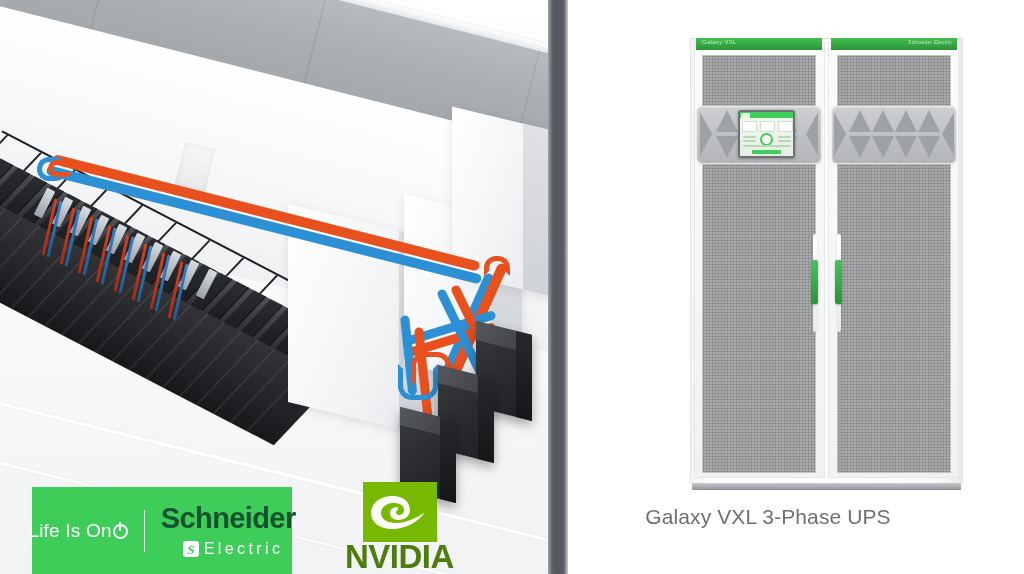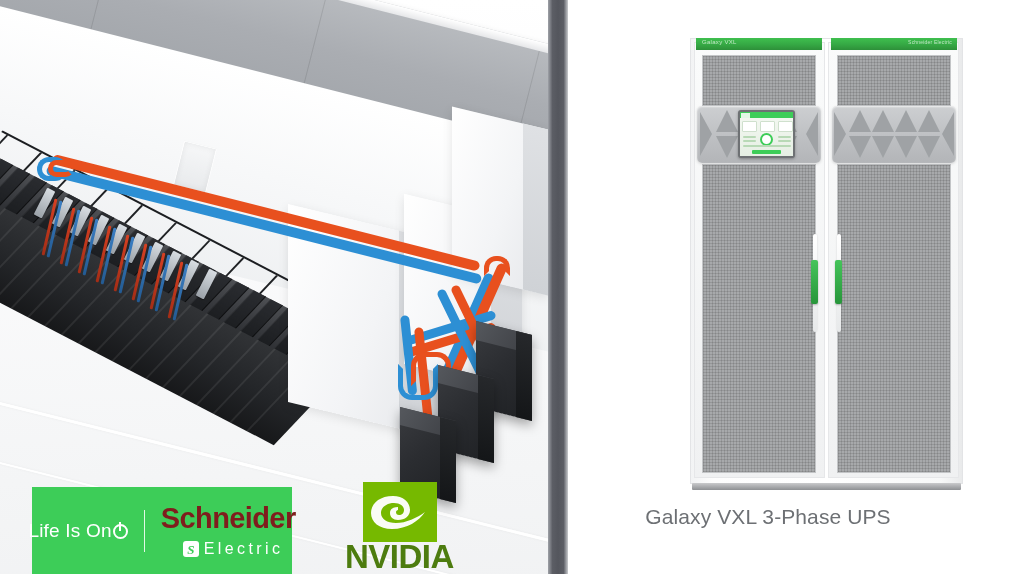--- a/index.html
+++ b/index.html
@@ -153,21 +153,21 @@
     display:inline-block; width:15px; height:15px; border:2px solid #ffffff;
     border-radius:50%; position:relative; vertical-align:-2px; margin-left:1px;
   }
   .se-power-glyph::before{
     content:""; position:absolute; left:50%; top:-4px; width:2px; height:9px;
     background:#ffffff; transform:translateX(-50%);
   }
   .se-divider{ width:1px; height:42px; background:rgba(255,255,255,.85); }
   .se-brand{ display:flex; flex-direction:column; line-height:1; }
   .se-brand-main{
-    color:#7f1d1d; font-size:29px; font-weight:bold; letter-spacing:-.6px;
+    color:#14532d; font-size:29px; font-weight:bold; letter-spacing:-.6px;
     font-family:"Liberation Sans", sans-serif;
   }
   .se-brand-sub{
     display:flex; gap:5px; margin-top:8px; margin-left:22px;
   }
   .se-mark{
     width:16px; height:16px; border-radius:3px; background:#ffffff;
     position:relative; flex:none;
   }
   .se-mark::before{

